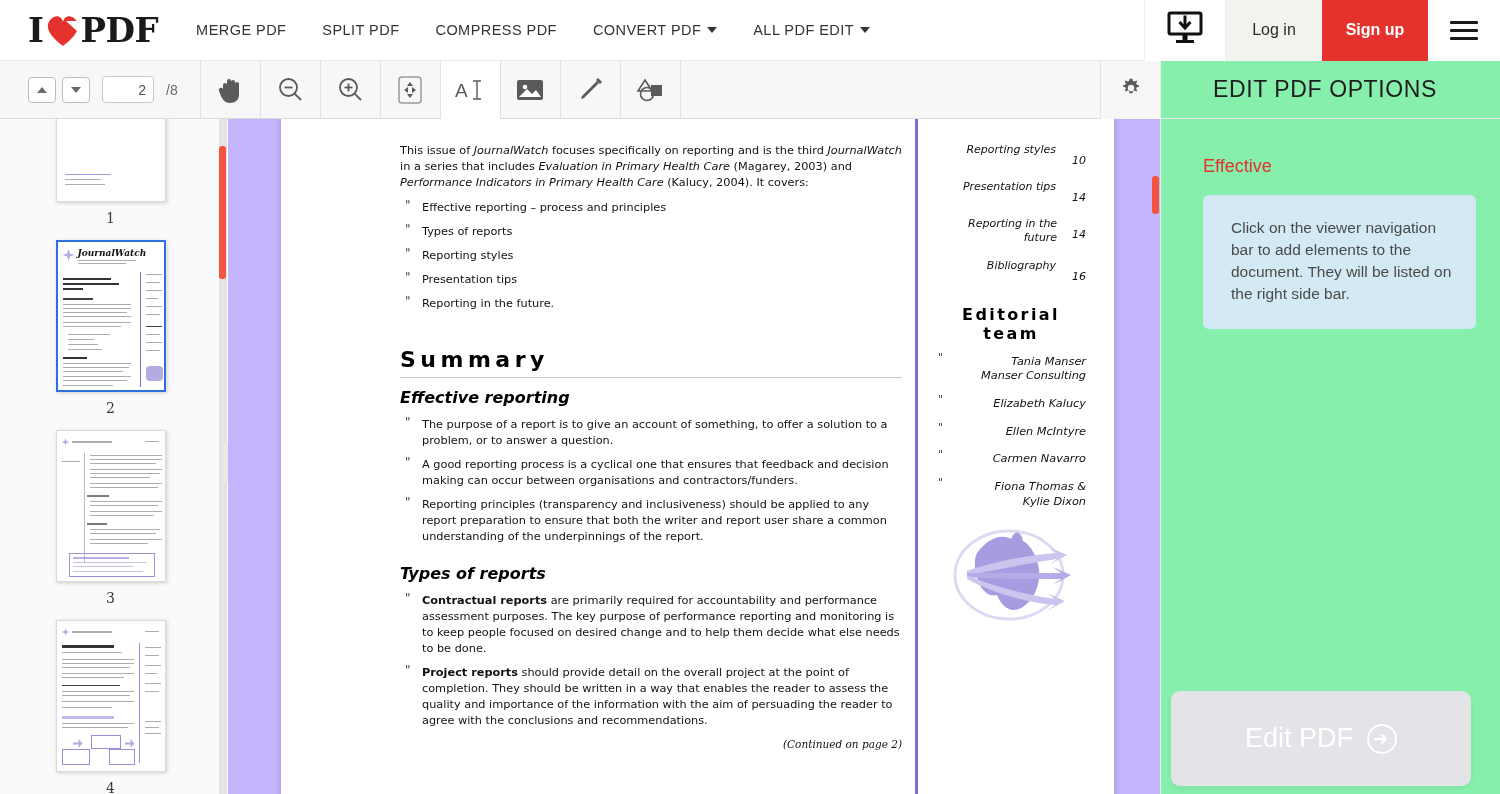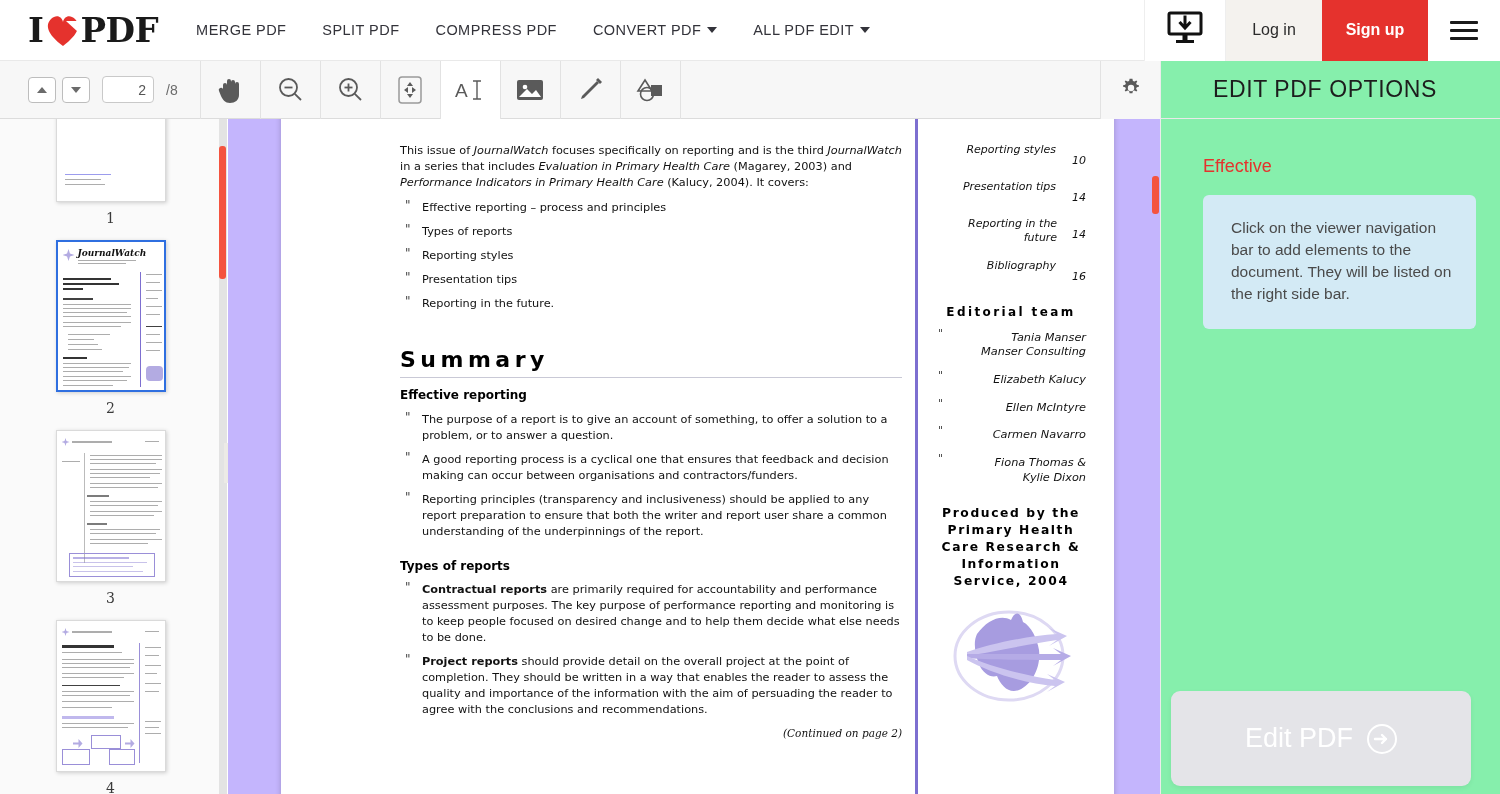--- a/index.html
+++ b/index.html
@@ -212,34 +212,34 @@
     content: "\"";
     position: absolute; left: 5px; top: -3px;
     font-size: 12px; color: #444; font-family: "DejaVu Sans", sans-serif;
   }
   h2.summary {
     font-size: 22px; font-weight: bold; letter-spacing: 4.5px;
     margin: 32px 0 2px 0; color: #000;
     font-family: "DejaVu Sans", sans-serif;
   }
   .rule { height: 1px; background: #c9c9d6; margin-bottom: 9px; }
-  h3.subhead { font-size: 12px; font-weight: bold; margin: 0 0 7px 0; color: #000; }
+  h3.subhead { font-size: 16px; font-weight: bold; margin: 0 0 7px 0; color: #000; font-style: italic; }
   h3.subhead.spaced { margin-top: 18px; }
   .contd { text-align: right; font-style: italic; font-size: 10.5px;
            font-family: "DejaVu Serif", serif; margin-top: 8px; }
 
   
   .toc-row {
     display: flex; justify-content: flex-end; align-items: flex-start;
     font-style: italic; font-size: 11px; margin-bottom: 13px; color: #111;
   }
   .toc-label { text-align: right; line-height: 1.3; }
   .toc-page { width: 30px; text-align: right; margin-top: 11px; }
   h3.ed-head {
-    font-size: 12px; font-weight: bold; letter-spacing: 2.4px;
+    font-size: 16px; font-weight: bold; letter-spacing: 2.4px;
     text-align: center; margin: 22px 0 12px 0; color: #000;
   }
   .ed-row {
     font-style: italic; font-size: 11.3px; line-height: 1.3;
     margin-bottom: 13px; position: relative; padding-left: 16px; color: #111;
   }
   .ed-row::before {
     content: "\"";
     position: absolute; left: 2px; top: -4px; font-size: 11px; color: #444;
   }
@@ -625,21 +625,20 @@
 
         <h3 class="ed-head">Editorial team</h3>
         <div class="ed-row" style="white-space:pre-line;">Tania Manser
 Manser Consulting</div>
         <div class="ed-row" style="white-space:pre-line;">Elizabeth Kalucy</div>
         <div class="ed-row" style="white-space:pre-line;">Ellen McIntyre</div>
         <div class="ed-row" style="white-space:pre-line;">Carmen Navarro</div>
         <div class="ed-row" style="white-space:pre-line;">Fiona Thomas &amp;
 Kylie Dixon</div>
 
-        <div class="produced">Produced by the Primary Health Care Research &amp; Information Service, 2004</div>
 
         <div class="logo-art">
           <svg viewBox="0 0 124 100" width="124" height="100">
             <ellipse cx="60" cy="52" rx="54" ry="44" fill="none" stroke="#ded9f3" stroke-width="3"></ellipse>
             <path d="M28 30 C38 16 52 10 62 16 C66 6 72 8 74 18 C82 22 88 34 90 46 C92 62 84 80 70 86 C60 90 52 82 48 72 C42 74 34 70 30 60 C26 50 24 38 28 30 Z" fill="#a79ce0"></path>
             <path d="M18 48 C40 40 78 32 108 30 L100 24 L118 32 L100 42 L108 36 C80 40 44 48 18 52 Z" fill="#cbc4ef"></path>
             <path d="M18 50 C42 50 80 50 112 50 L104 44 L122 52 L104 62 L112 56 C80 56 44 56 18 54 Z" fill="#b5abe6"></path>
             <path d="M18 52 C40 62 76 72 106 76 L98 70 L116 78 L98 88 L106 82 C76 80 40 68 18 56 Z" fill="#cbc4ef"></path>
           </svg>
         </div>

